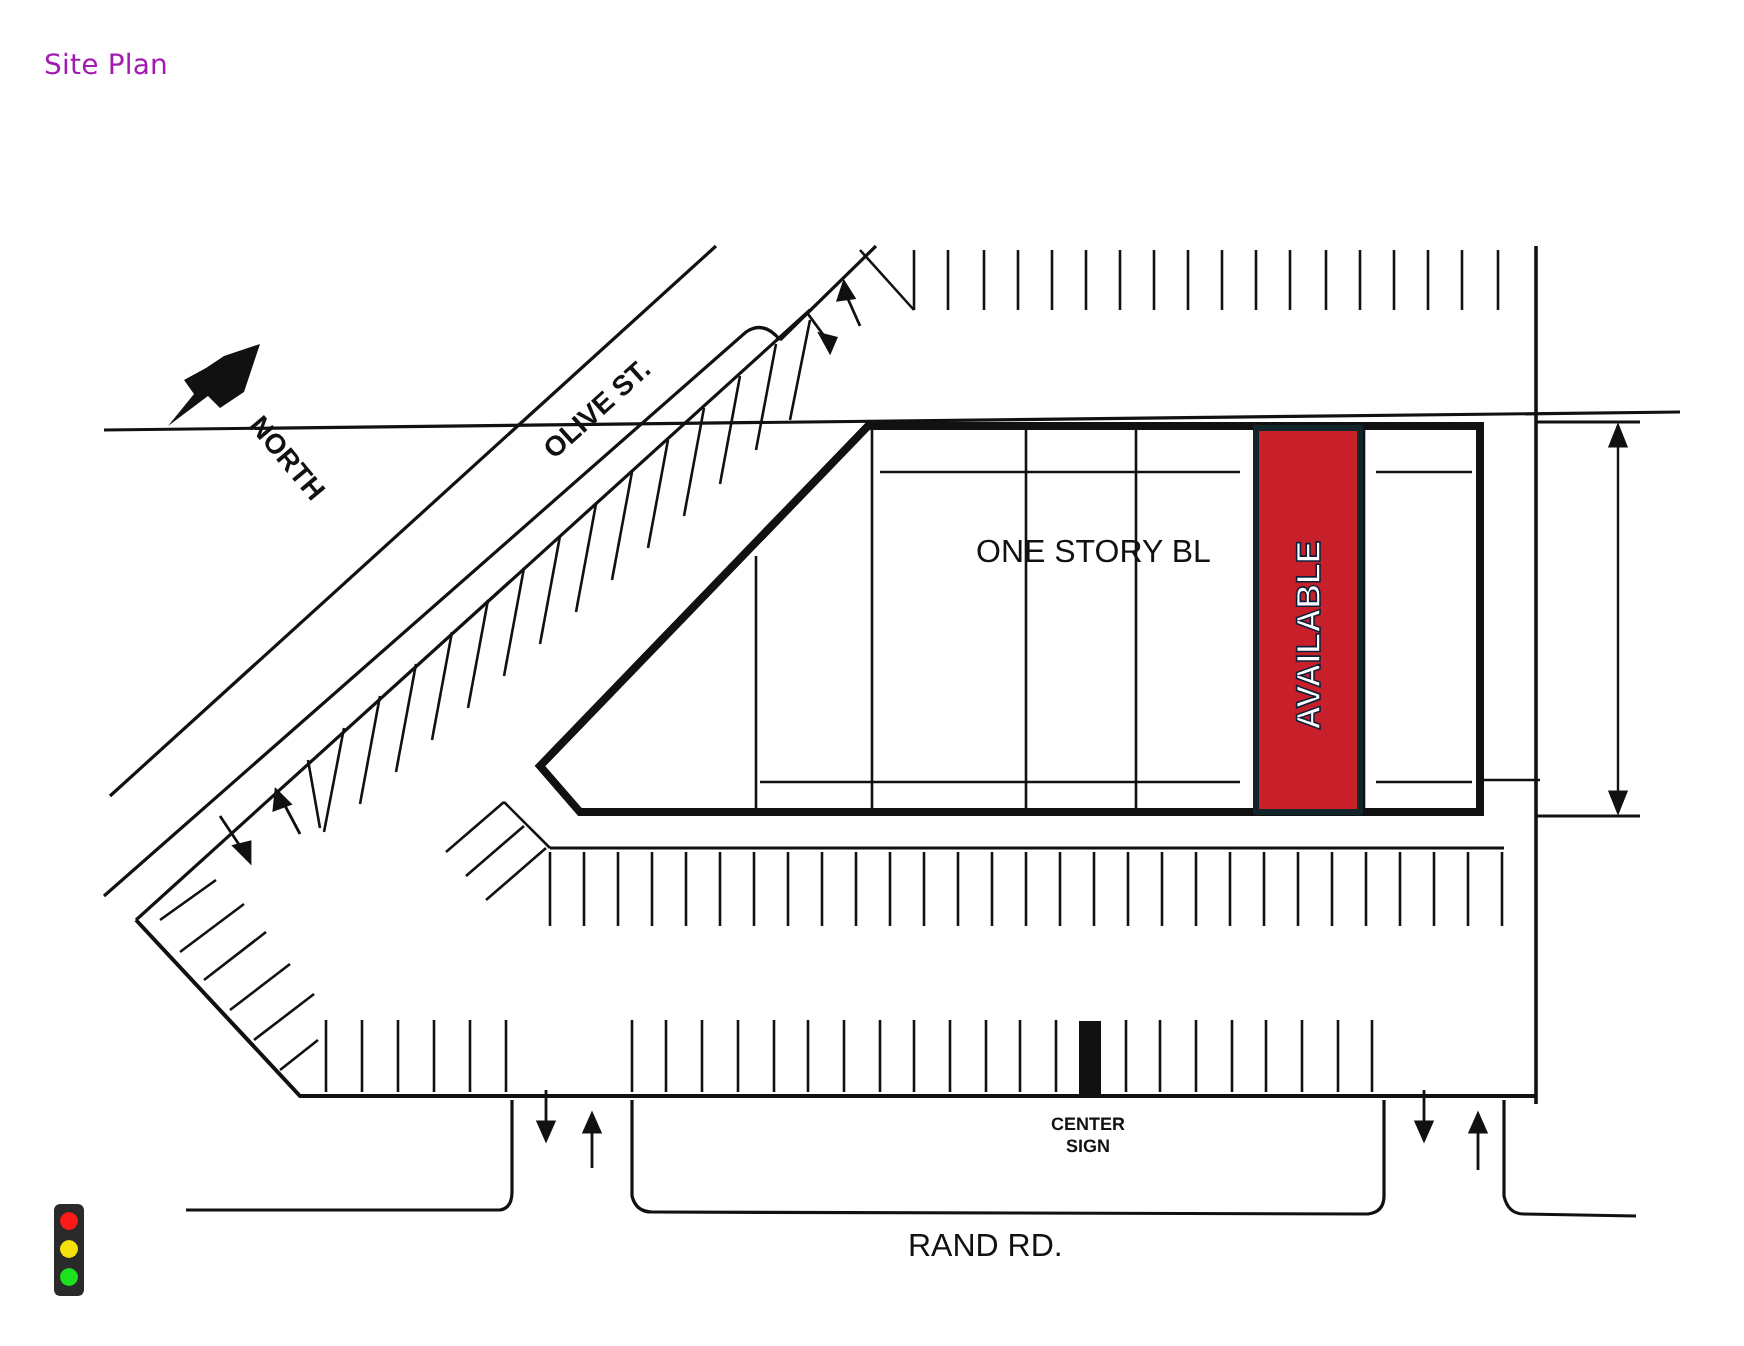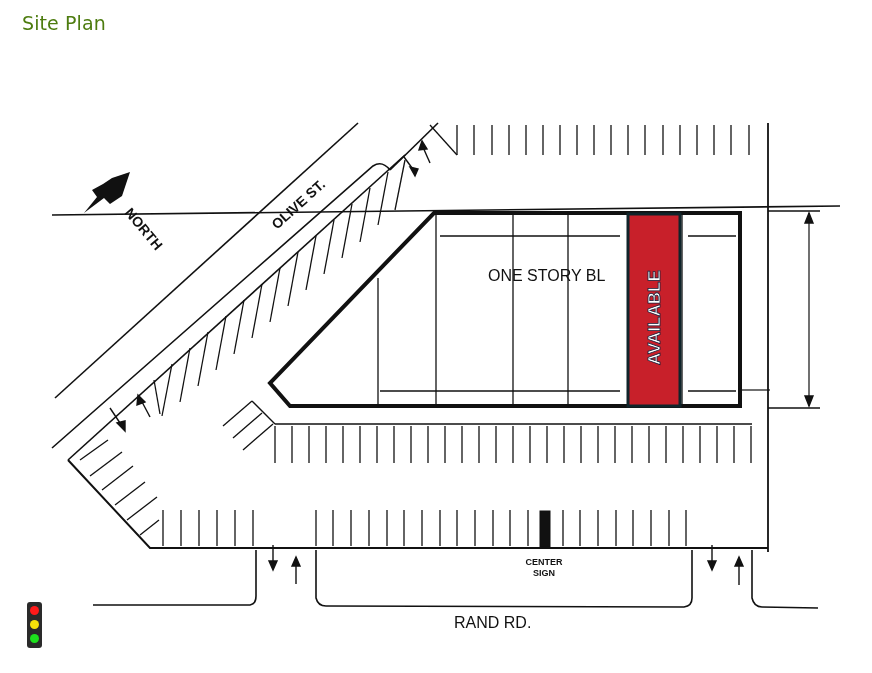--- a/index.html
+++ b/index.html
@@ -1,17 +1,17 @@
 <!DOCTYPE html>
 <html><head>
 <meta charset="utf-8">
 <style>
   html, body { margin:0; padding:0; background:#ffffff; }
   body { width:872px; height:673px; position:relative; overflow:hidden; font-family:"Liberation Sans", sans-serif; }
-  .page-title { position:absolute; left:22px; top:12px; font-size:19px; color:#4d7c0f; font-family:"DejaVu Sans", sans-serif; font-weight:400; letter-spacing:0.1px; }
+  .page-title { position:absolute; left:22px; top:25px; font-size:14px; color:#a21caf; font-family:"DejaVu Sans", sans-serif; font-weight:400; letter-spacing:0.1px; }
   .site-map { position:absolute; left:0; top:0; width:872px; height:673px; }
   .lbl { font-family:"Liberation Sans", sans-serif; fill:#111; }
   .traffic-light { position:absolute; left:27px; top:602px; width:15px; height:46px; background:#2a2a2a; border-radius:3px; }
   .traffic-light span { position:absolute; left:3px; width:9px; height:9px; border-radius:50%; }
   .tl-red { top:4px; background:#ff1a1a; }
   .tl-yellow { top:18px; background:#f5e10a; }
   .tl-green { top:32px; background:#1de11d; }
 </style>
 </head>
 <body>

